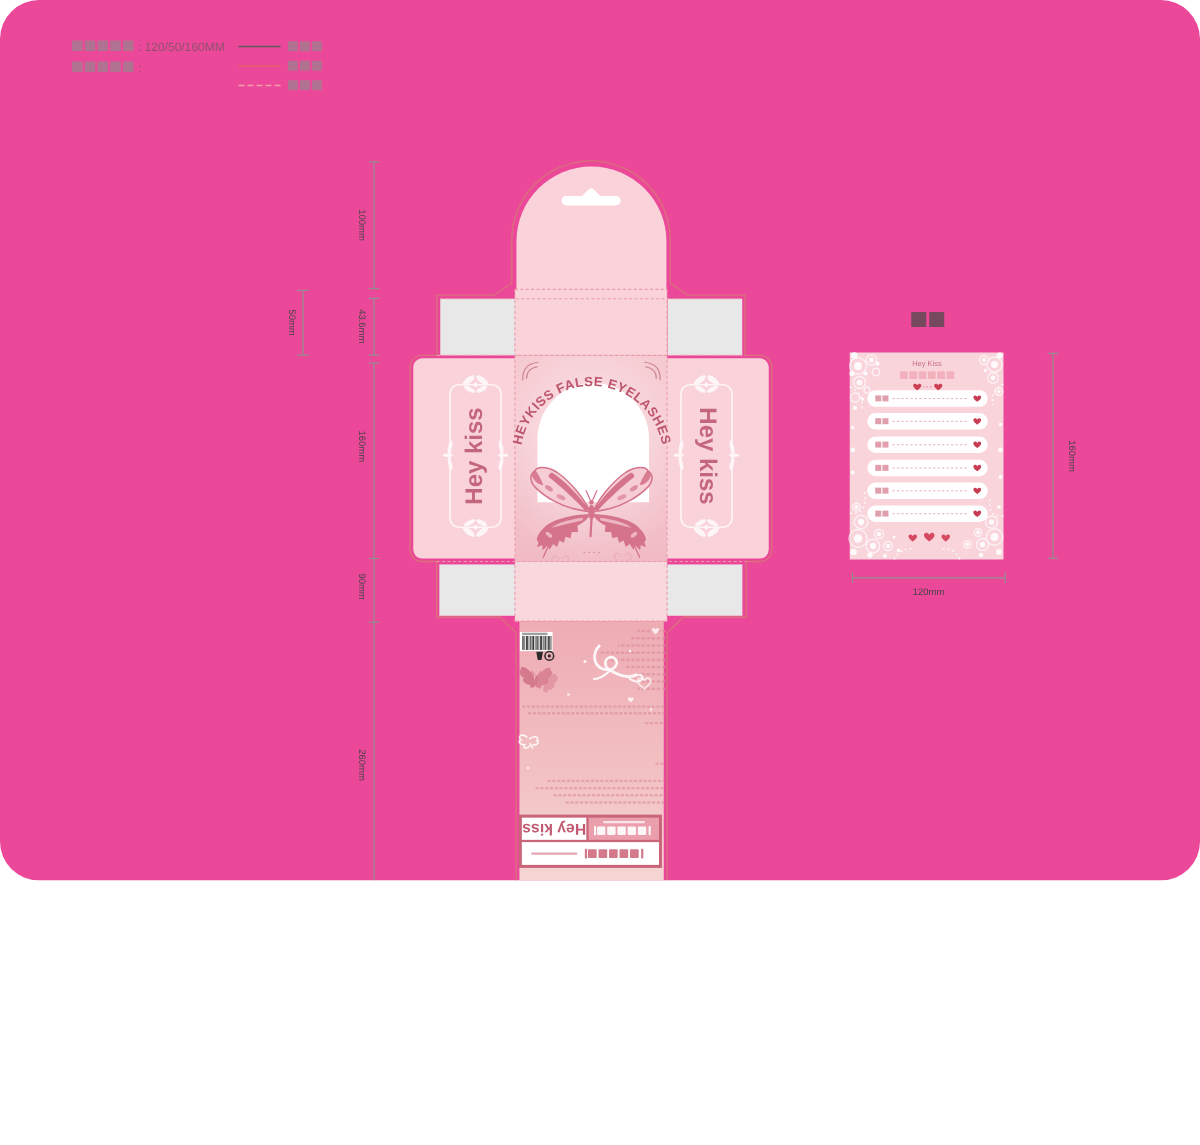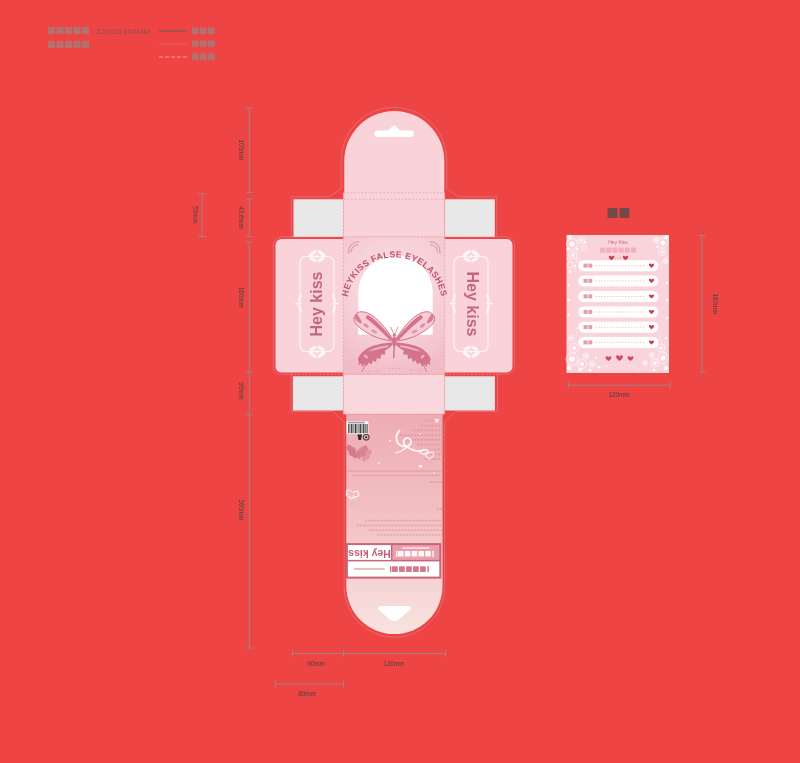--- a/index.html
+++ b/index.html
@@ -1,16 +1,16 @@
 <!DOCTYPE html>
 <html><head>
 <meta charset="utf-8">
 <style>
 html,body{margin:0;padding:0;background:#fff;}
-#c{position:relative;width:800px;height:763px;overflow:hidden;background:#ef4444;font-family:"Liberation Sans",sans-serif;}
+#c{position:relative;width:800px;height:587px;overflow:hidden;background:#ec4899;font-family:"Liberation Sans",sans-serif;border-radius:26px;}
 svg text{font-family:"Liberation Sans",sans-serif;}
 </style>
 </head>
 <body>
 <div id="c">
 <svg width="800" height="763" viewBox="0 0 800 763" xmlns="http://www.w3.org/2000/svg">
 <defs>
 <linearGradient id="gpanel" x1="0" y1="0" x2="0" y2="1">
 <stop offset="0" stop-color="#f5c7ce"></stop>
           <stop offset="0.35" stop-color="#f6cbd2"></stop>

